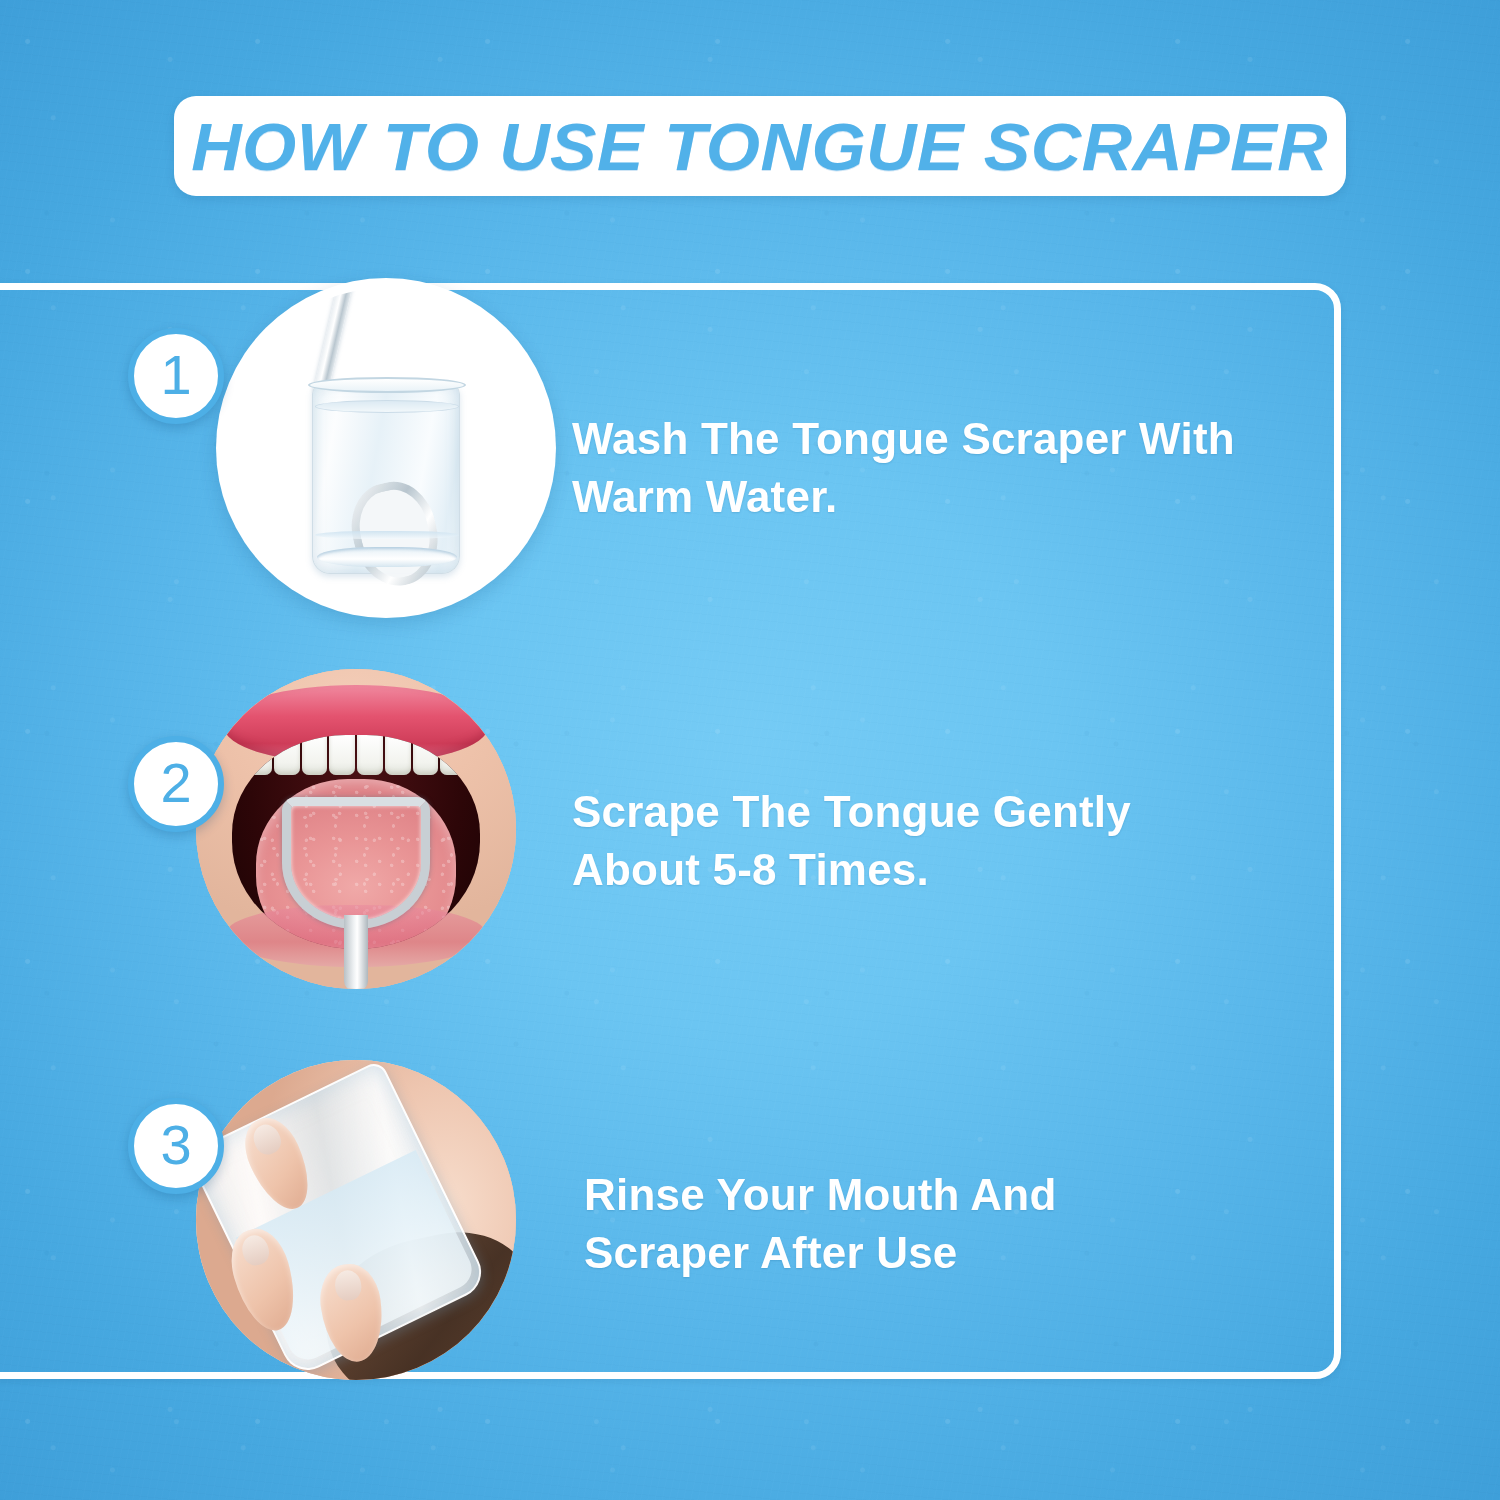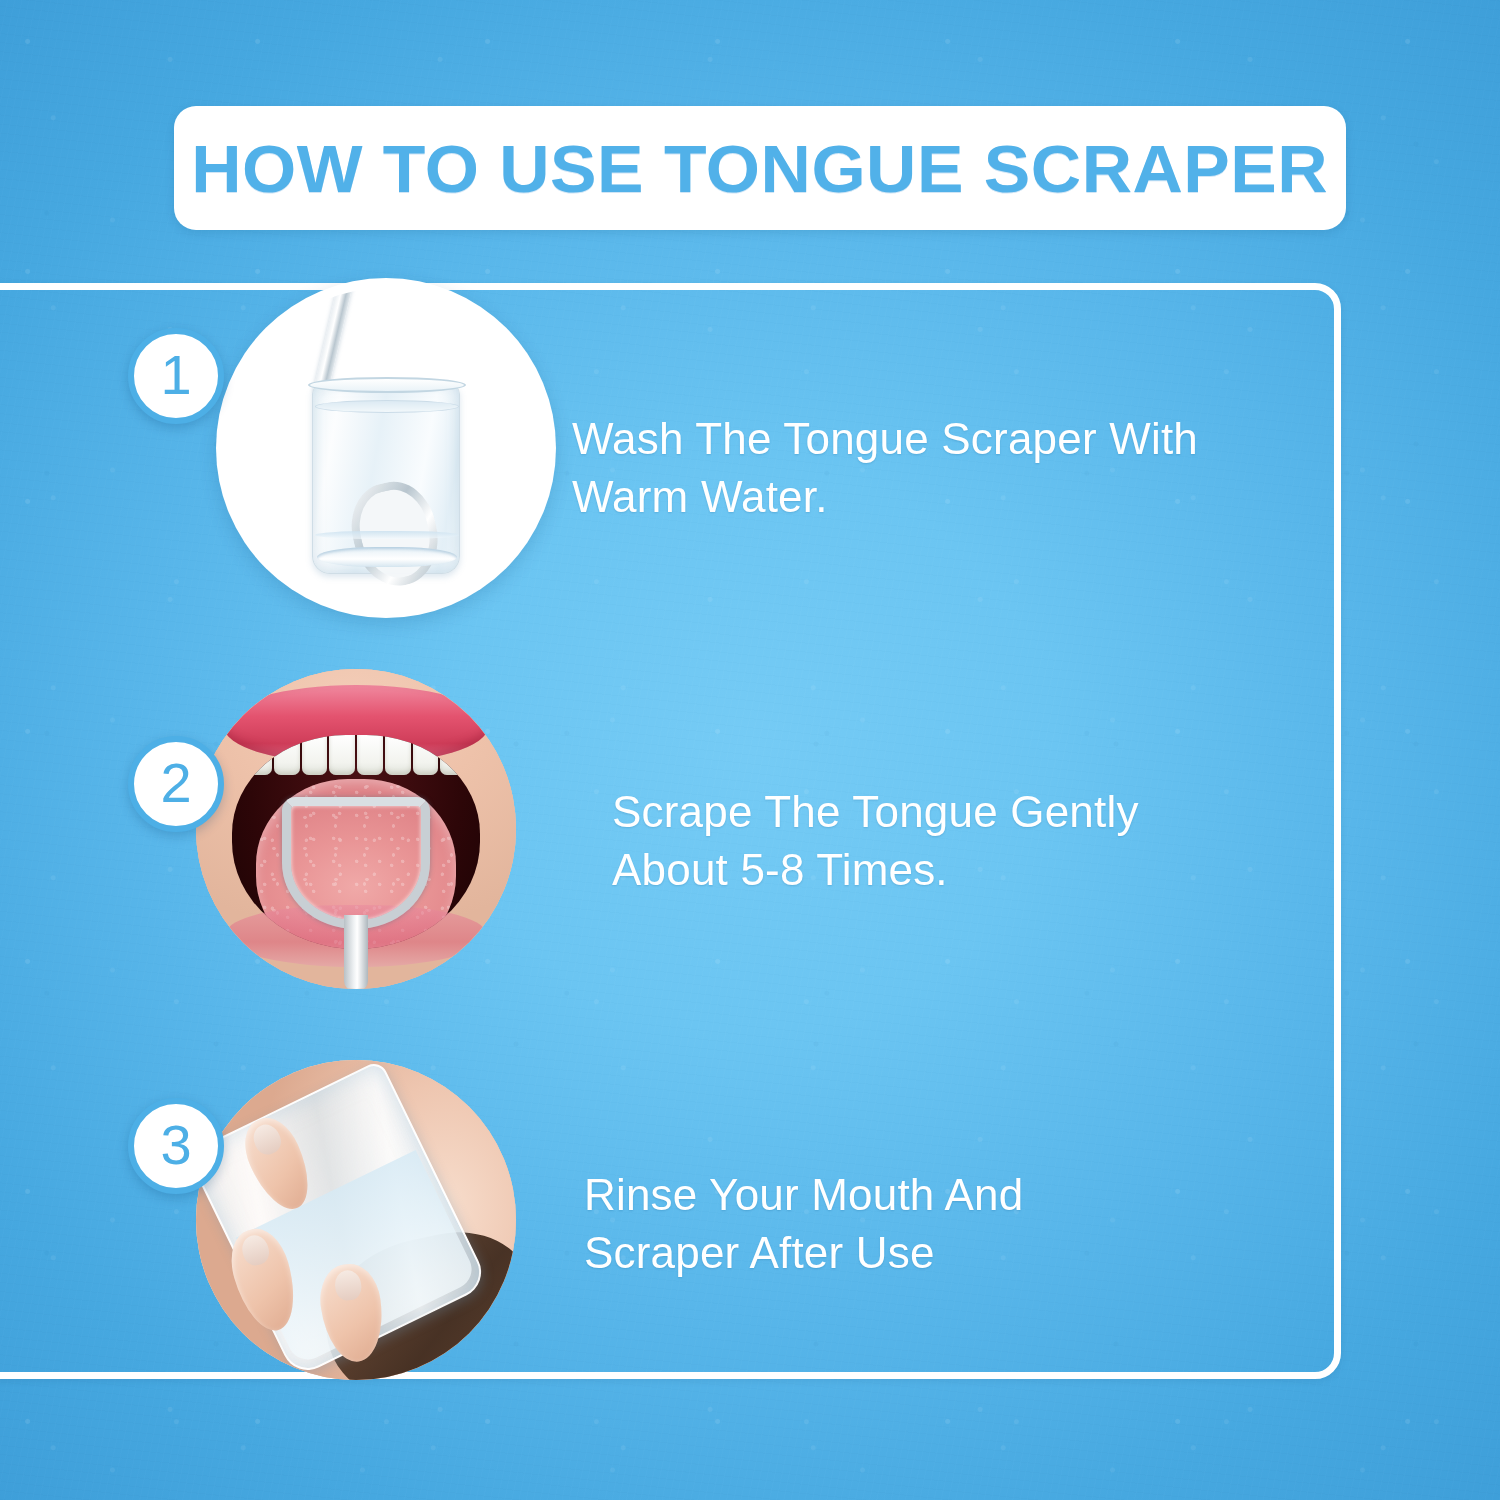--- a/index.html
+++ b/index.html
@@ -28,25 +28,25 @@
       radial-gradient(circle at 45% 88%, rgba(255,255,255,.35) 0 2px, transparent 3px),
       radial-gradient(circle at 72% 48%, rgba(0,60,110,.20) 0 2px, transparent 3px),
       radial-gradient(circle at 18% 82%, rgba(0,60,110,.18) 0 2px, transparent 3px),
       repeating-linear-gradient(102deg, rgba(255,255,255,.08) 0 1px, transparent 1px 7px),
       repeating-linear-gradient(6deg, rgba(0,55,105,.07) 0 1px, transparent 1px 9px);
     background-size: 230px 230px,190px 190px,270px 270px,210px 210px,250px 250px,300px 300px,260px 260px, auto, auto;
   }
 
   
   #title-banner {
-    position:absolute; left:174px; top:106px; width:1172px; height:124px;
+    position:absolute; left:174px; top:96px; width:1172px; height:100px;
     background:#FFFFFF;
     border-radius:22px;
     box-shadow:0 3px 10px rgba(0,60,110,.13);
-    display:flex; align-items:center; justify-content:center;
+    display:flex; align-items:center; justify-content:center;font-style:italic;
   }
   #title-text {
     color:#51B1E9;
     font-weight:bold;
     font-size:67px;
     letter-spacing:.5px;
     transform:scaleX(1.04);
     white-space:nowrap;
     text-shadow:0 1px 0 rgba(120,180,225,.35);
   }
@@ -96,20 +96,21 @@
 
   
   .caption {
     position:absolute;
     color:#FFFFFF;
     font-size:44px;
     line-height:1.32;
     letter-spacing:.2px;
     white-space:pre-line;
     text-shadow:0 1px 2px rgba(0,70,120,.18);
+    font-weight:bold;
   }
 
   
   #plate1 { left:216px; top:278px; width:340px; height:340px; }
   #photo1 { left:226px; top:288px; width:320px; height:320px; background:#FFFFFF; }
   .glass {
     position:absolute; left:50%; top:96px; width:148px; height:190px;
     transform:translateX(-50%);
     background:linear-gradient(100deg,
       rgba(238,246,250,.95) 0%, rgba(252,253,254,.99) 16%,
@@ -235,21 +236,21 @@
     border-top-color:#d9dfe3;
     background:transparent;
     box-shadow:0 0 5px rgba(90,110,125,.5), inset 0 0 4px rgba(255,255,255,.8);
   }
   .scraper2-stem {
     position:absolute; left:62px; top:118px; width:24px; height:76px;
     background:linear-gradient(90deg,#b9c1c6,#eef1f3 40%,#ffffff 55%,#aeb7bd);
     border-radius:0 0 10px 10px;
   }
   #badge2 { left:128px; top:736px; }
-  #cap2 { left:572px; top:783px; width:680px;margin-left:40px; }
+  #cap2 { left:572px; top:783px; width:680px; }
 
   
   #photo3 { left:196px; top:1060px; width:320px; height:320px; background:#e8d6cb; }
   .face3 {
     position:absolute; inset:0;
     background:
       radial-gradient(ellipse 60% 80% at 78% 46%, #f7ddcc 0%, #eec6b0 48%, #dca98f 100%),
       linear-gradient(120deg,#f0d5c4,#dfb69c);
   }
   .hair3 {

